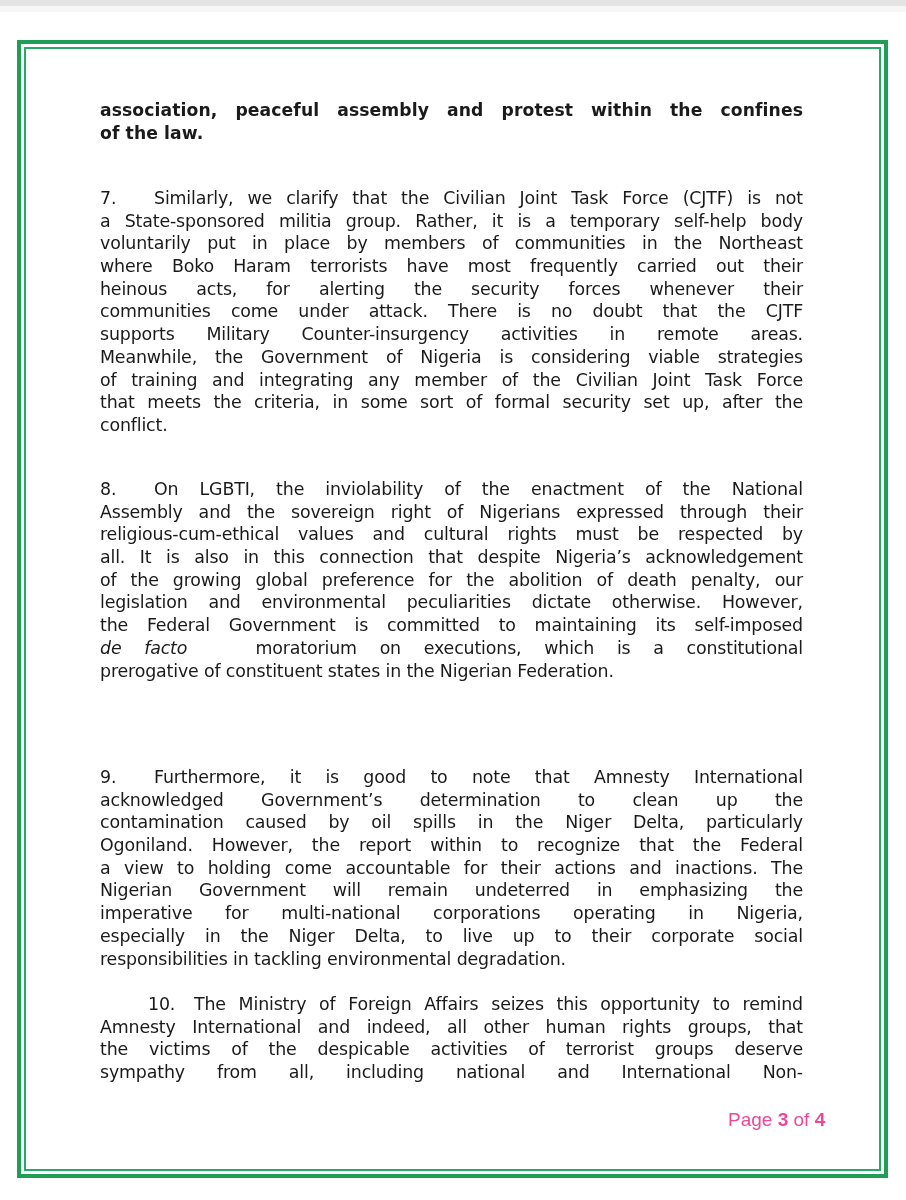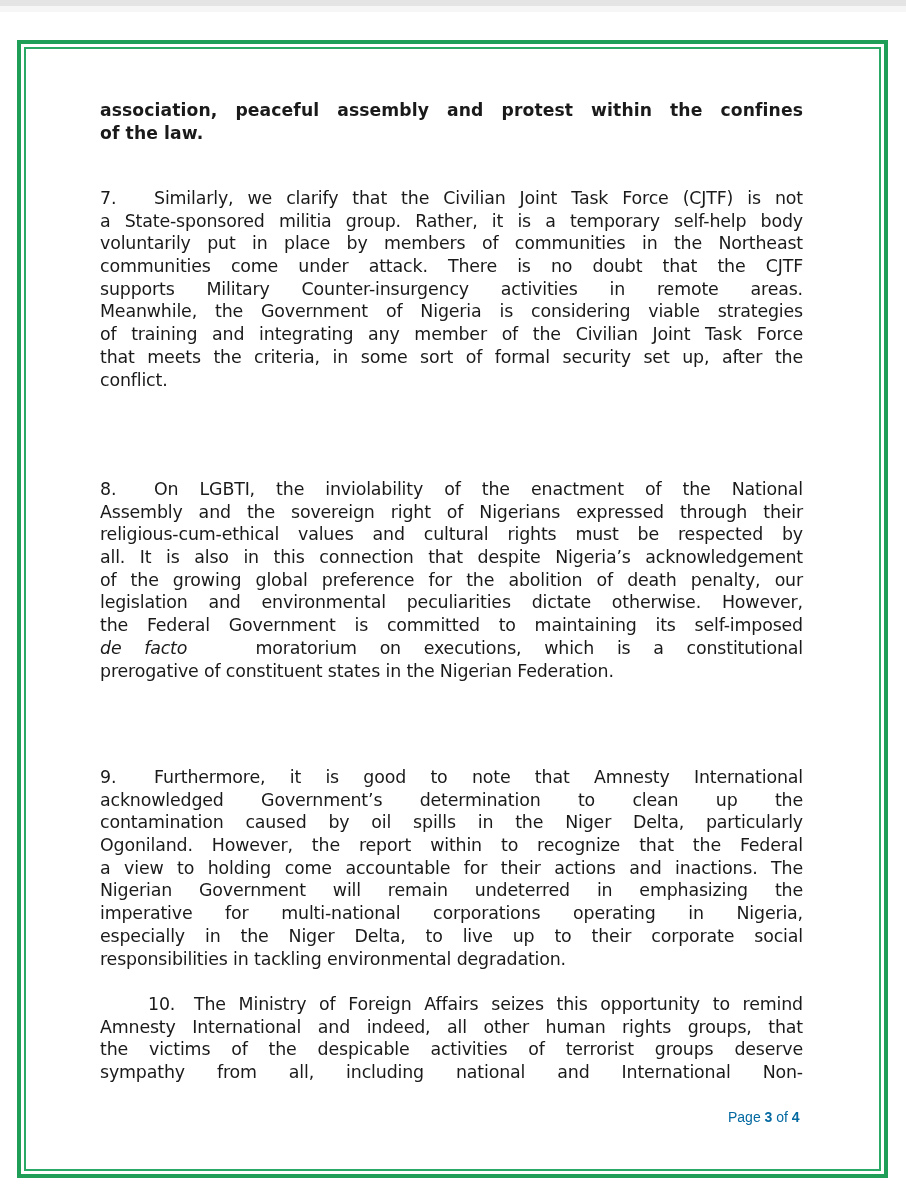--- a/index.html
+++ b/index.html
@@ -35,21 +35,21 @@
     font-size: 17.4px; white-space: nowrap;
     text-align: justify; text-align-last: justify;
     letter-spacing: -0.15px;
   }
   .line.last { text-align-last: left; }
   .bold .line { font-weight: bold; font-size: 17.2px; letter-spacing: 0.1px; }
   .para { position: absolute; left: 0; width: 703px; }
   .num { display: inline-block; }
   .footer {
     position: absolute; left: 728px; top: 1109px; width: 80px;
-    font-family: "Liberation Sans", sans-serif; font-size: 14px; color: #0369a1;
+    font-family: "Liberation Sans", sans-serif; font-size: 19px; color: #ec4899;
     white-space: nowrap;
   }
   .footer b { font-weight: bold; }
   i { font-style: italic; }
 </style>
 </head>
 <body>
 
 <div class="topbar"></div>
 <div class="topbar2"></div>
@@ -61,20 +61,22 @@
 
   <div class="para bold" style="top:0px;">
     <span class="line">association, peaceful assembly and protest within the confines</span>
     <span class="line last">of the law.</span>
   </div>
 
   <div class="para" style="top:88px;">
     <span class="line"><span class="num" style="width:54px;">7.</span><span>Similarly, we clarify that the Civilian Joint Task Force (CJTF) is not</span></span>
     <span class="line">a State-sponsored militia group. Rather, it is a temporary self-help body</span>
     <span class="line">voluntarily put in place by members of communities in the Northeast</span>
+    <span class="line">where Boko Haram terrorists have most frequently carried out their</span>
+    <span class="line">heinous acts, for alerting the security forces whenever their</span>
     <span class="line">communities come under attack. There is no doubt that the CJTF</span>
     <span class="line">supports Military Counter-insurgency activities in remote areas.</span>
     <span class="line">Meanwhile, the Government of Nigeria is considering viable strategies</span>
     <span class="line">of training and integrating any member of the Civilian Joint Task Force</span>
     <span class="line">that meets the criteria, in some sort of formal security set up, after the</span>
     <span class="line last">conflict.</span>
   </div>
 
   <div class="para" style="top:379px;">
     <span class="line"><span class="num" style="width:54px;">8.</span><span>On LGBTI, the inviolability of the enactment of the National</span></span>

